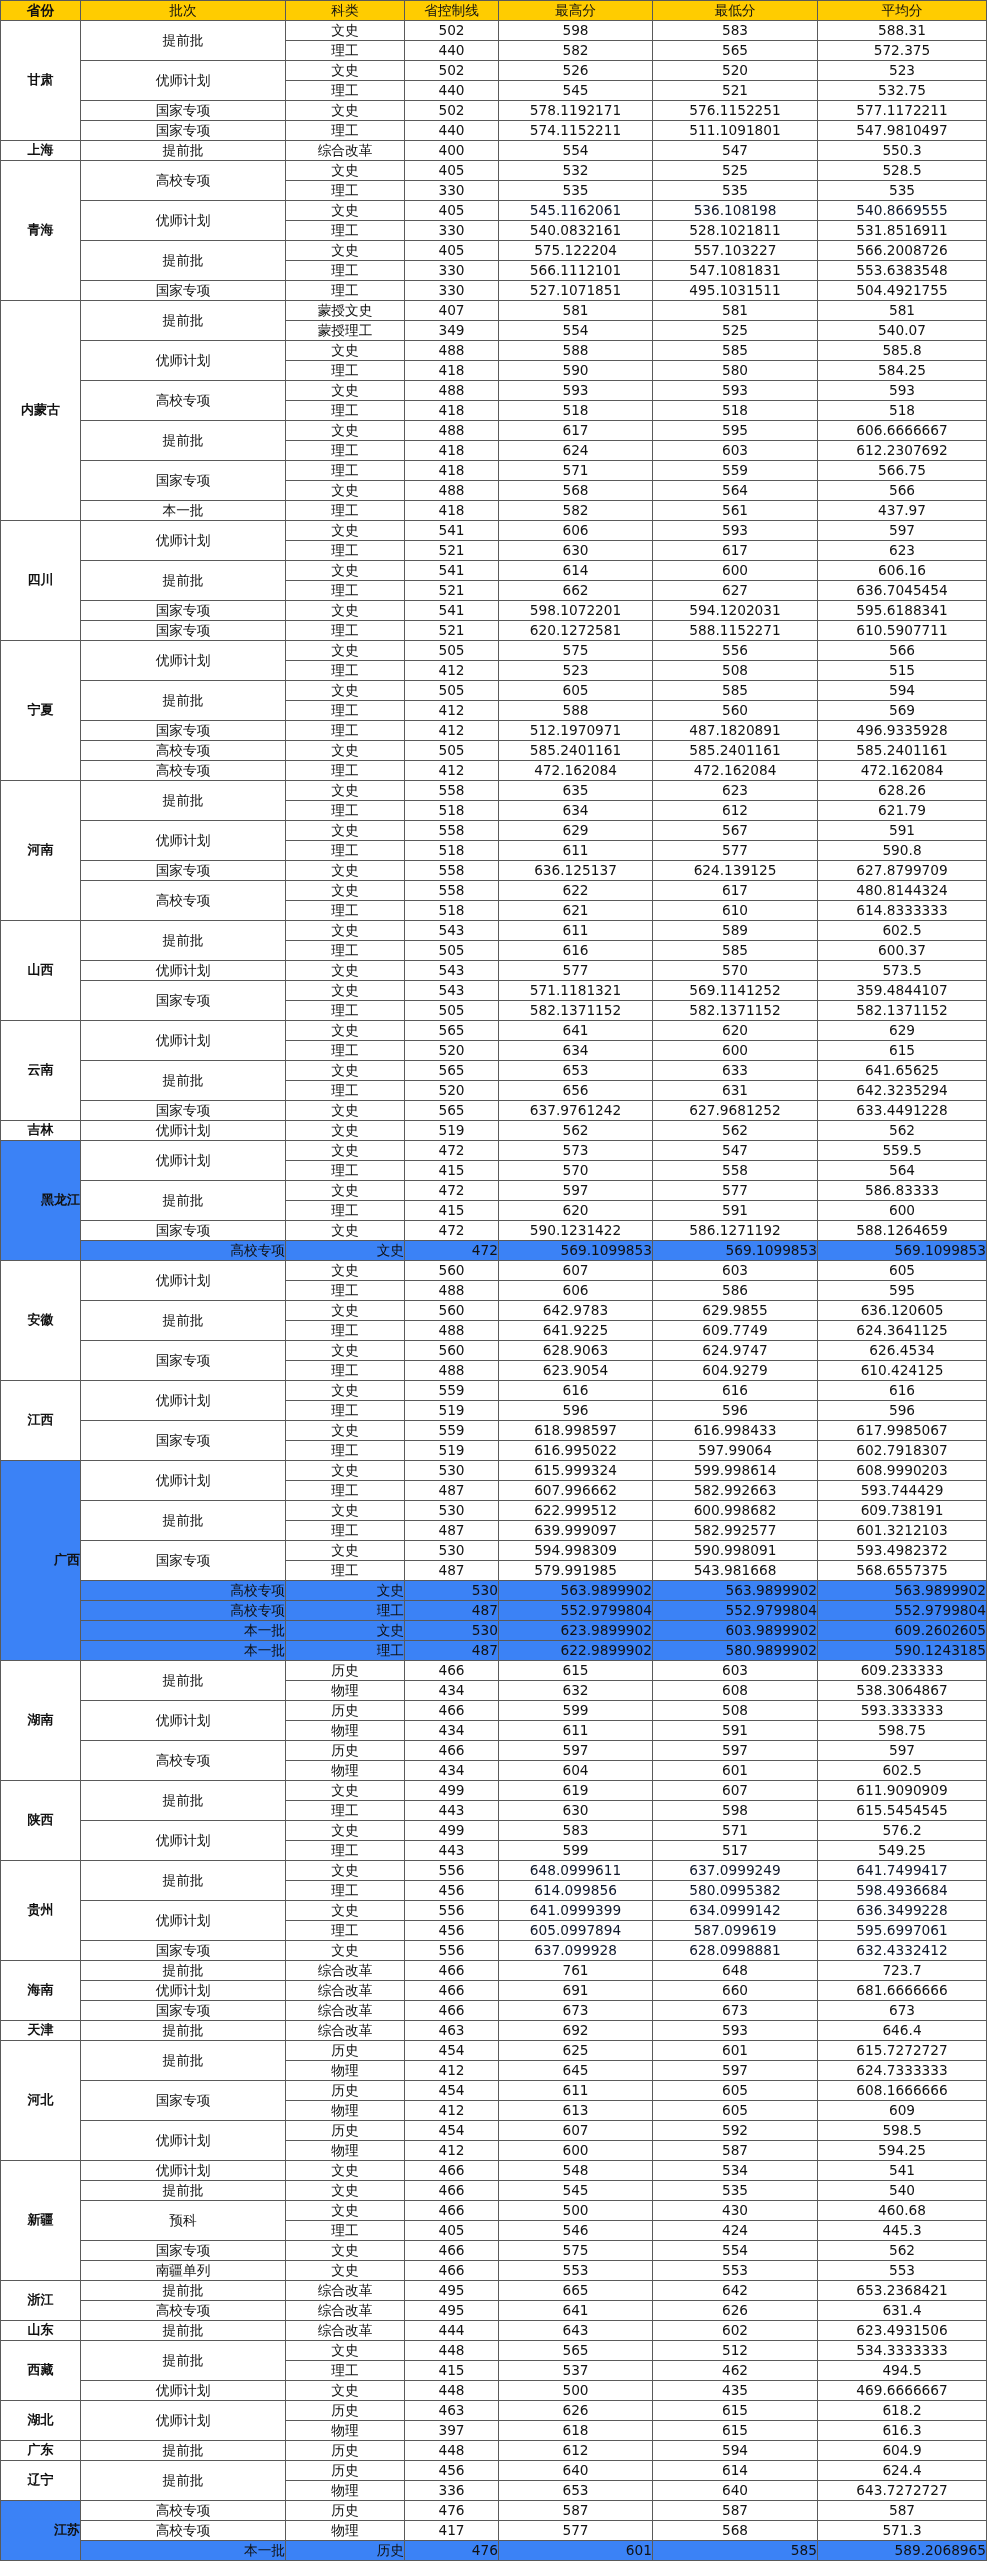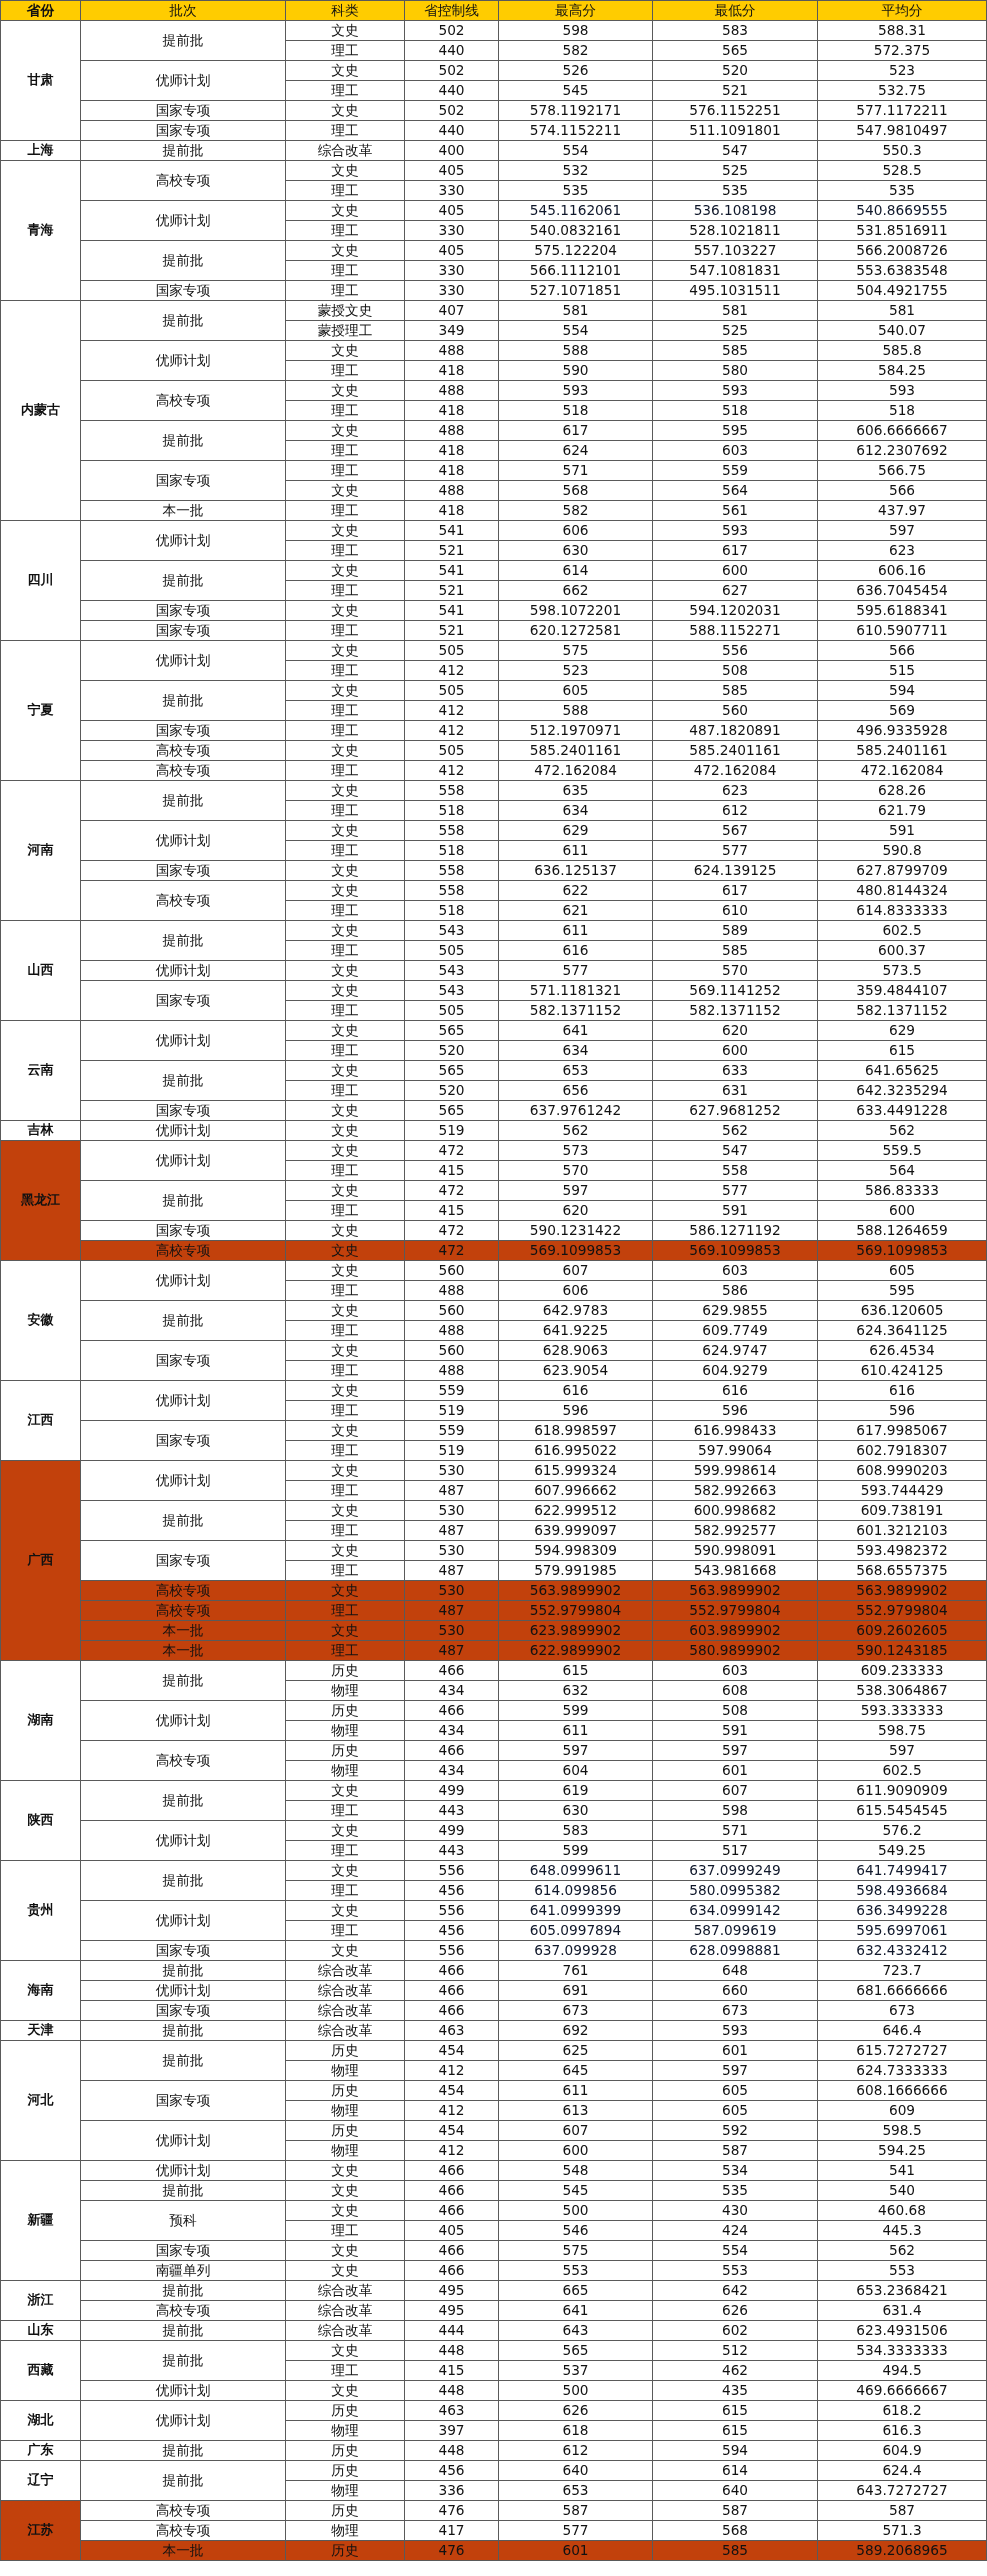--- a/index.html
+++ b/index.html
@@ -7,21 +7,21 @@
   table { border-collapse: collapse; table-layout: fixed; width: 987px; }
   col.c0 { width: 80px; } col.c1 { width: 205px; } col.c2 { width: 119px; }
   col.c3 { width: 94px; } col.c4 { width: 154px; } col.c5 { width: 165px; } col.c6 { width: 169px; }
   th, td {
     border: 0.9px solid #5a5a5a; height: 19px; padding: 0; text-align: center;
     font-size: 13.7px; line-height: 18.3px; color: #111; white-space: nowrap; overflow: hidden;
   }
   th { background: #ffcc00; font-weight: normal; color: #111; }
   th.first { font-weight: bold; text-align: center; }
   td.prov { font-weight: bold; font-size: 13px; }
-  td.hl, td.prov.hl { background: #c2410c; }
+  td.hl, td.prov.hl { background: #3b82f6; text-align: right; }
   td.muted { color: #0f172a; }
 </style>
 </head>
 <body>
 
 <table>
   <colgroup>
     <col class="c0">
       <col class="c1">
       <col class="c2">

